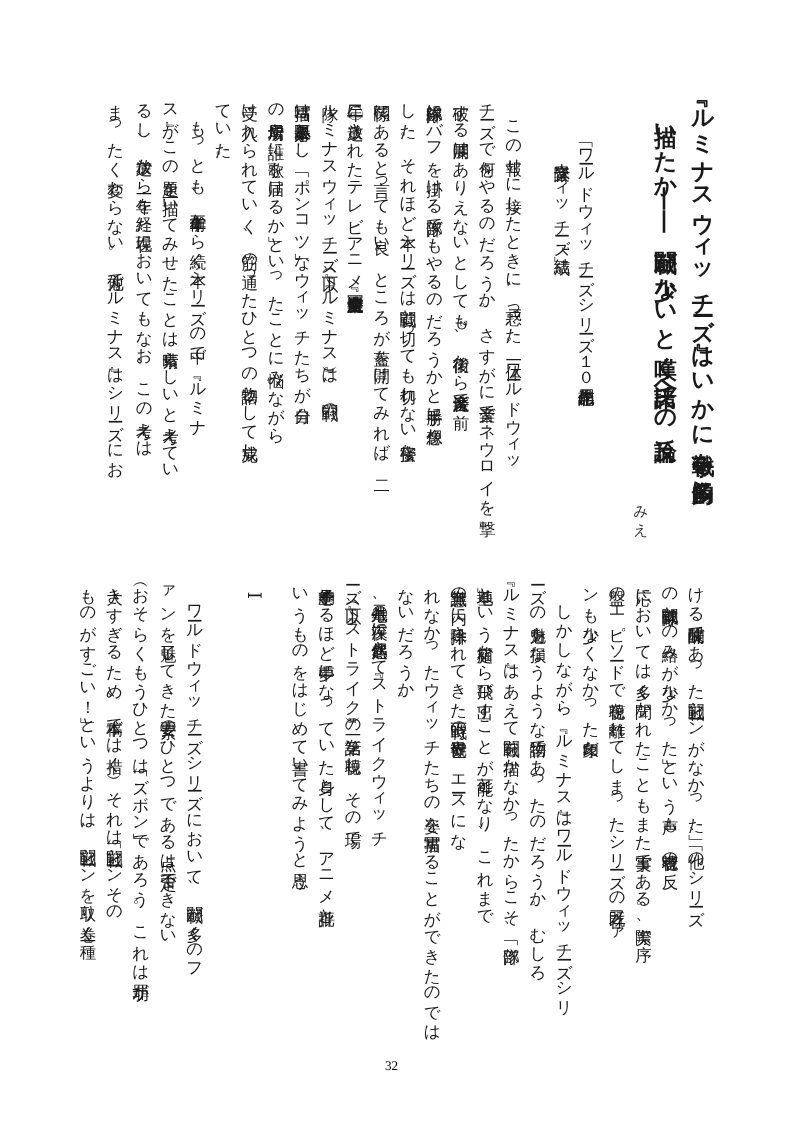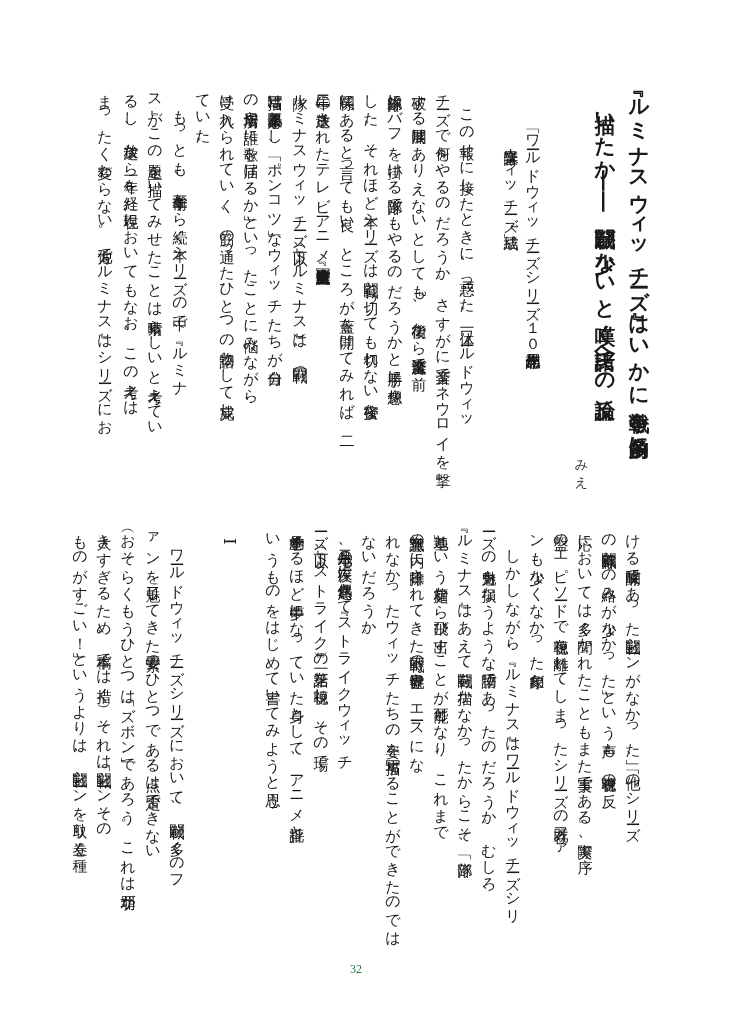--- a/index.html
+++ b/index.html
@@ -6,21 +6,21 @@
   body { width: 730px; height: 1024px; position: relative; overflow: hidden;
          font-family: "DejaVu Serif", "Liberation Serif", serif; color: #1a1a1a; }
   .col { position: absolute; writing-mode: vertical-rl; white-space: nowrap;
          line-height: 1; }
   .body-col { font-size: 15px; letter-spacing: 0.1px; width: 20px; }
   .title-col { font-size: 20.5px; font-weight: bold; width: 26px; letter-spacing: 0.5px; }
   .subtitle-col { font-size: 15px; width: 20px; }
   .author { font-size: 13px; width: 18px; color: #333; letter-spacing: 2px; }
   .section-heading { font-size: 17px; width: 20px; }
   .page-number { position: absolute; left: 0; width: 712px; top: 962px; text-align: center;
-                 font-size: 12px; color: #15803d; font-family: "Liberation Serif", serif; }
+                 font-size: 12px; color: #000000; font-family: "Liberation Serif", serif; }
 </style>
 </head>
 <body>
 
 <div class="col title-col" style="left:623px; top:84px;">『ルミナスウィッチーズ』はいかに戦争を多角的に</div>
 <div class="col title-col" style="left:589px; top:98px;">描いたか――戦闘が少ないと嘆く諸氏への反論</div>
 <div class="col author" style="left:570px; top:450px;">みえ</div>
 
 <div class="col subtitle-col" style="left:520px; top:124px;">「ワールドウィッチーズシリーズ１０周年記念作品</div>
 <div class="col subtitle-col" style="left:498px; top:138px;">音楽隊ウィッチーズ結成」¹</div>

